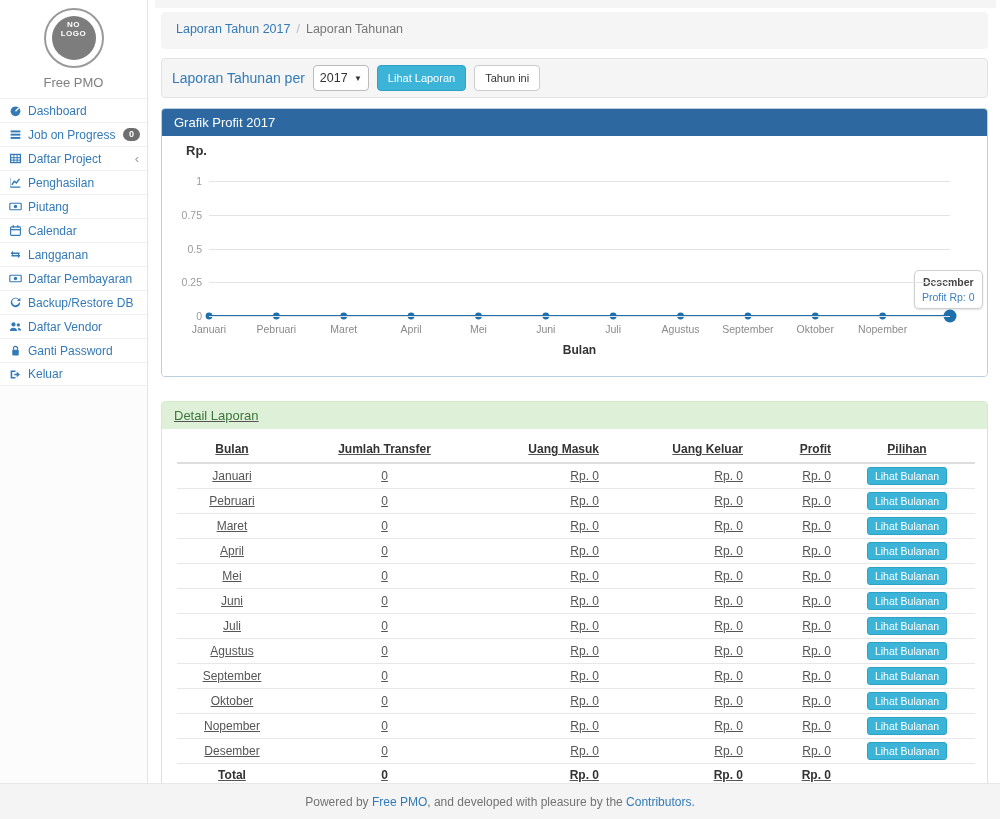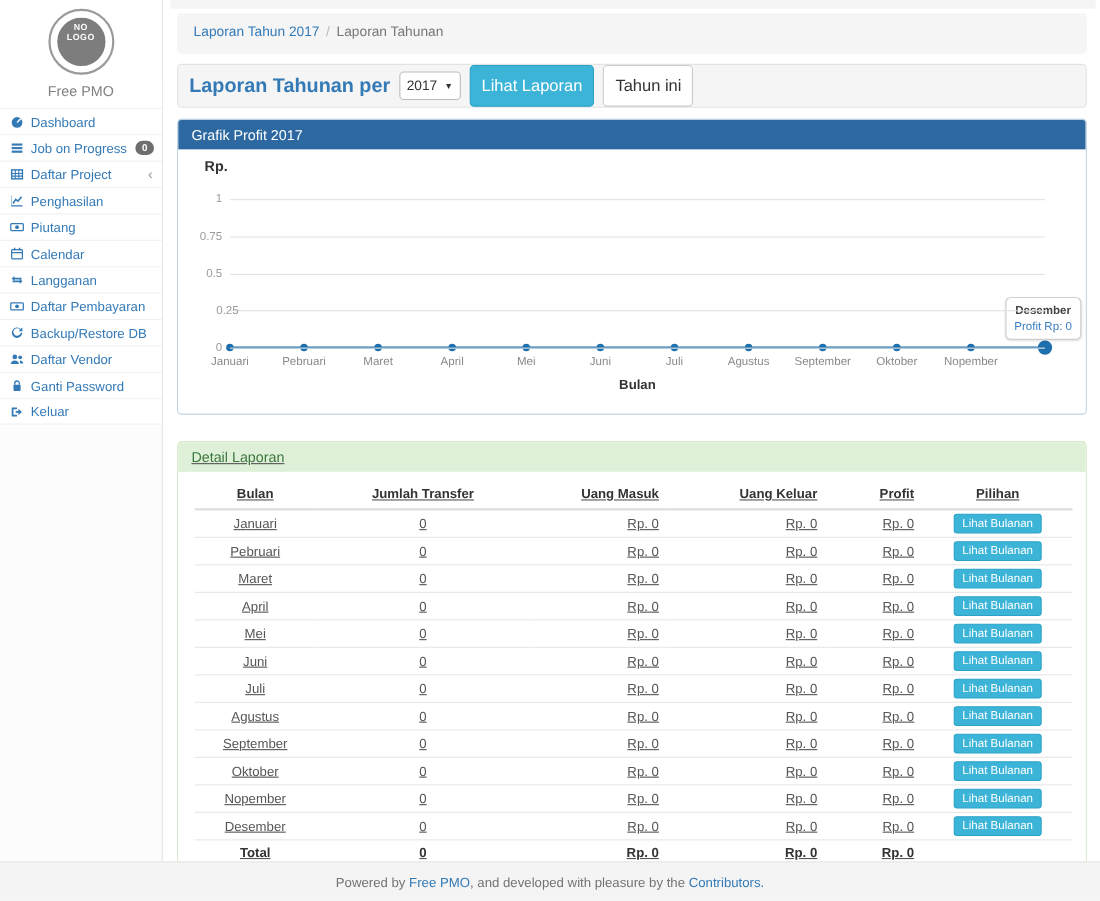--- a/index.html
+++ b/index.html
@@ -37,24 +37,24 @@
   
   .content{position:absolute;left:149px;top:0;width:851px;height:783px;background:#fff;}
   .top-strip{height:8px;background:var(--box-bg);margin:0 4px 0 6px;}
   .container{padding:0 12px;}
   .breadcrumb{margin-top:4px;background:var(--box-bg);border-radius:4px;padding:10px 15px;font-size:12.5px;height:37px;}
   .breadcrumb a{color:var(--primary);text-decoration:none;}
   .breadcrumb .sep{color:#bbb;margin:0 6px;}
   .breadcrumb .current{color:#777;}
 
   .filter-box{margin-top:9px;background:var(--box-bg);border:1px solid #e3e3e3;border-radius:4px;padding:6px 10px;height:40px;display:flex;align-items:center;gap:8px;}
-  .filter-label{color:var(--primary);font-weight:bold;font-size:18px;}
+  .filter-label{color:var(--primary);font-weight:normal;font-size:14px;}
   .year-select{background:#fff;border:1px solid #bbb;border-radius:4px;height:26px;width:56px;display:inline-flex;align-items:center;justify-content:space-between;padding:0 6px;font-size:12.5px;color:#333;cursor:pointer;}
   .year-select .caret{font-size:8px;color:#333;}
-  .btn{display:inline-flex;align-items:center;justify-content:center;height:38px;border-radius:4px;font-size:15px;padding:0 10px;cursor:pointer;}
+  .btn{display:inline-flex;align-items:center;justify-content:center;height:26px;border-radius:4px;font-size:11px;padding:0 10px;cursor:pointer;}
   .btn-info{background:var(--info-bg);border:1px solid var(--info-border);color:#fff;}
   .btn-default{background:#fff;border:1px solid #ccc;color:#333;}
 
   
   .panel{border-radius:4px;overflow:hidden;}
   .panel-chart{margin-top:10px;border:1px solid #b9cfe2;}
   .panel-chart .panel-heading{background:var(--chart-header);color:#fff;font-size:13px;padding:6px 12px;height:27px;}
   .panel-body{background:#fff;}
   .chart{position:relative;height:240px;}
   .rp-label{position:absolute;left:10px;top:7px;font-weight:bold;font-size:13px;color:#333;padding-left:14px;}
@@ -259,21 +259,21 @@
               <div class="t-title">Desember</div>
               <div class="t-value">Profit Rp: 0</div>
             </div>
           <div class="gridline" style="left: 47px; width: 741px; top: 45px;"></div>
               <div class="ytick" style="left: 4px; top: 39px;">1</div>
               <div class="gridline" style="left: 47px; width: 741px; top: 78.75px;"></div>
               <div class="ytick" style="left: 4px; top: 72.75px;">0.75</div>
               <div class="gridline" style="left: 47px; width: 741px; top: 112.5px;"></div>
               <div class="ytick" style="left: 4px; top: 106.5px;">0.5</div>
               <div class="gridline" style="left: 47px; width: 741px; top: 146.25px;"></div>
-              <div class="ytick" style="left: 19px; top: 140.25px;">0.25</div>
+              <div class="ytick" style="left: 4px; top: 140.25px;">0.25</div>
               <div class="gridline" style="left: 47px; width: 741px; top: 180px;"></div>
               <div class="ytick" style="left: 4px; top: 174px;">0</div>
               <div class="xtick" style="left: 7px;">Januari</div>
               <div class="xtick" style="left: 74.3636px;">Pebruari</div>
               <div class="xtick" style="left: 141.727px;">Maret</div>
               <div class="xtick" style="left: 209.091px;">April</div>
               <div class="xtick" style="left: 276.455px;">Mei</div>
               <div class="xtick" style="left: 343.818px;">Juni</div>
               <div class="xtick" style="left: 411.182px;">Juli</div>
               <div class="xtick" style="left: 478.545px;">Agustus</div>

